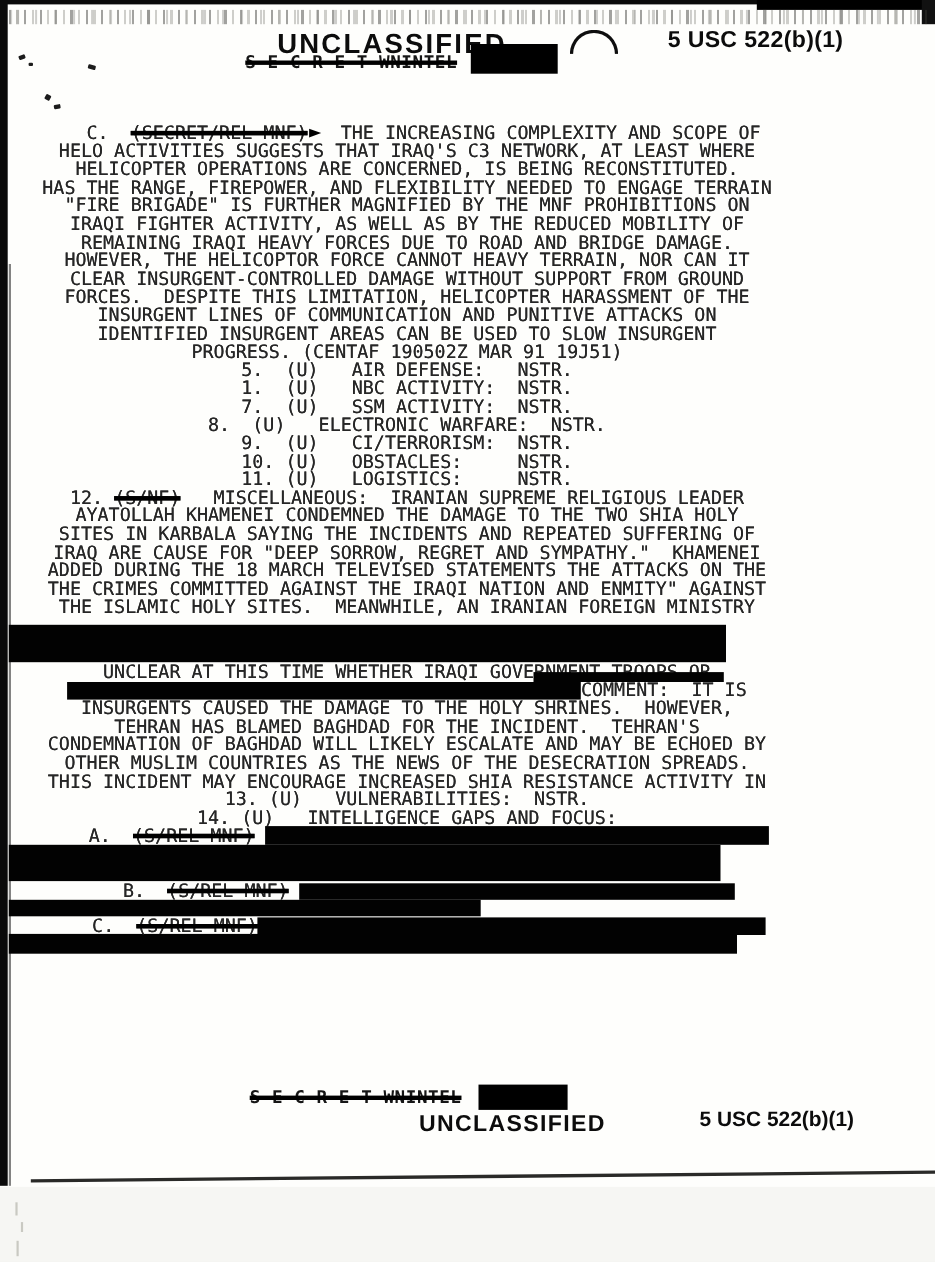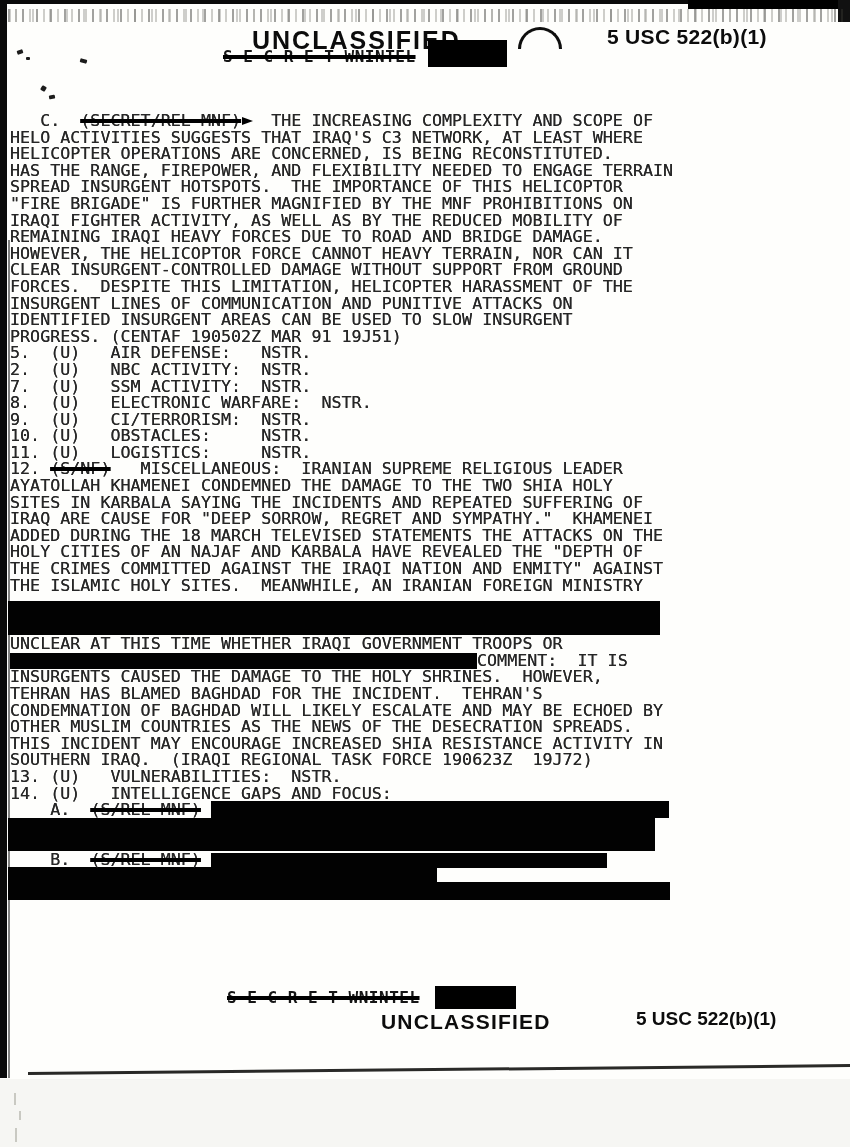--- a/index.html
+++ b/index.html
@@ -23,21 +23,21 @@
   .hdr-unclass{position:absolute;left:252px;top:28px;font-family:"Liberation Sans",sans-serif;
                font-weight:bold;font-size:25px;line-height:1;letter-spacing:2px;color:#0c0c0c;}
   .hdr-secret{position:absolute;left:223px;top:47px;}
   .struckline{font-family:"DejaVu Sans Mono",monospace;font-weight:bold;font-size:16px;line-height:1.2;
               color:#161616;text-decoration:line-through;text-decoration-thickness:3.5px;
               text-decoration-color:#000;letter-spacing:.5px;}
   .hdr-box{position:absolute;left:428px;top:40px;width:79px;height:27px;background:#000;}
   .hdr-foia{position:absolute;left:607px;top:26px;font-family:"Liberation Sans",sans-serif;
             font-weight:bold;font-size:21px;line-height:1;color:#0c0c0c;letter-spacing:.3px;}
   
-  .docbody{position:absolute;left:10px;top:112px;width:720px;}
+  .docbody{position:absolute;left:10px;top:112px;width:720px;text-align:center;}
   .tline{height:16.6px;font-size:16.7px;line-height:16.6px;color:#262626;white-space:pre;
          text-shadow:0 0 .5px rgba(25,25,25,.85);}
   .struck{text-decoration:line-through;text-decoration-thickness:3.5px;text-decoration-color:#000;
           position:relative;}
   .struck.arrow::after{content:"";position:absolute;right:-12px;top:7px;width:0;height:0;
           border-left:11px solid #000;border-top:4px solid transparent;border-bottom:4px solid transparent;}
   .redact-inline{display:inline-block;background:#020202;vertical-align:-3px;}
   .redact-block{background:#020202;}
   .mid-notch{position:absolute;left:485px;top:611px;width:173px;height:9px;background:#020202;}
   
@@ -77,60 +77,58 @@
   </div>
   <div class="hdr-box"></div>
   <div class="pen-arc"></div>
   <div class="hdr-foia">5 USC 522(b)(1)</div>
 
   <div class="docbody" id="docBody">
       <div class="tline"><span>   C.  </span><span class="struck arrow">(SECRET/REL MNF)</span><span>   THE INCREASING COMPLEXITY AND SCOPE OF</span></div>
       <div class="tline"><span>HELO ACTIVITIES SUGGESTS THAT IRAQ'S C3 NETWORK, AT LEAST WHERE</span></div>
       <div class="tline"><span>HELICOPTER OPERATIONS ARE CONCERNED, IS BEING RECONSTITUTED.</span></div>
       <div class="tline"><span>HAS THE RANGE, FIREPOWER, AND FLEXIBILITY NEEDED TO ENGAGE TERRAIN</span></div>
-      <div class="tline"><span>SPREAD INSURGENT HOTSPOTS.  THE IMPORTANCE OF THIS HELICOPTOR</span></div>
       <div class="tline"><span>"FIRE BRIGADE" IS FURTHER MAGNIFIED BY THE MNF PROHIBITIONS ON</span></div>
       <div class="tline"><span>IRAQI FIGHTER ACTIVITY, AS WELL AS BY THE REDUCED MOBILITY OF</span></div>
       <div class="tline"><span>REMAINING IRAQI HEAVY FORCES DUE TO ROAD AND BRIDGE DAMAGE.</span></div>
       <div class="tline"><span>HOWEVER, THE HELICOPTOR FORCE CANNOT HEAVY TERRAIN, NOR CAN IT</span></div>
       <div class="tline"><span>CLEAR INSURGENT-CONTROLLED DAMAGE WITHOUT SUPPORT FROM GROUND</span></div>
       <div class="tline"><span>FORCES.  DESPITE THIS LIMITATION, HELICOPTER HARASSMENT OF THE</span></div>
       <div class="tline"><span>INSURGENT LINES OF COMMUNICATION AND PUNITIVE ATTACKS ON</span></div>
       <div class="tline"><span>IDENTIFIED INSURGENT AREAS CAN BE USED TO SLOW INSURGENT</span></div>
       <div class="tline"><span>PROGRESS. (CENTAF 190502Z MAR 91 19J51)</span></div>
       <div class="tline"><span>5.  (U)   AIR DEFENSE:   NSTR.</span></div>
-      <div class="tline"><span>2.  (U)   NBC ACTIVITY:  NSTR.</span></div>
+      <div class="tline"><span>1.  (U)   NBC ACTIVITY:  NSTR.</span></div>
       <div class="tline"><span>7.  (U)   SSM ACTIVITY:  NSTR.</span></div>
       <div class="tline"><span>8.  (U)   ELECTRONIC WARFARE:  NSTR.</span></div>
       <div class="tline"><span>9.  (U)   CI/TERRORISM:  NSTR.</span></div>
       <div class="tline"><span>10. (U)   OBSTACLES:     NSTR.</span></div>
       <div class="tline"><span>11. (U)   LOGISTICS:     NSTR.</span></div>
       <div class="tline"><span>12. </span><span class="struck">(S/NF)</span><span>   MISCELLANEOUS:  IRANIAN SUPREME RELIGIOUS LEADER</span></div>
       <div class="tline"><span>AYATOLLAH KHAMENEI CONDEMNED THE DAMAGE TO THE TWO SHIA HOLY</span></div>
       <div class="tline"><span>SITES IN KARBALA SAYING THE INCIDENTS AND REPEATED SUFFERING OF</span></div>
       <div class="tline"><span>IRAQ ARE CAUSE FOR "DEEP SORROW, REGRET AND SYMPATHY."  KHAMENEI</span></div>
       <div class="tline"><span>ADDED DURING THE 18 MARCH TELEVISED STATEMENTS THE ATTACKS ON THE</span></div>
-      <div class="tline"><span>HOLY CITIES OF AN NAJAF AND KARBALA HAVE REVEALED THE "DEPTH OF</span></div>
       <div class="tline"><span>THE CRIMES COMMITTED AGAINST THE IRAQI NATION AND ENMITY" AGAINST</span></div>
       <div class="tline"><span>THE ISLAMIC HOLY SITES.  MEANWHILE, AN IRANIAN FOREIGN MINISTRY</span></div>
       <div class="redact-block" style="width: 652px; height: 34px; margin-left: -2px; margin-top: 8px;"></div>
       <div class="tline"><span>UNCLEAR AT THIS TIME WHETHER IRAQI GOVERNMENT TROOPS OR</span></div>
       <div class="tline"><span class="redact-inline" style="width: 467px; height: 16px;"></span><span>COMMENT:  IT IS</span></div>
       <div class="tline"><span>INSURGENTS CAUSED THE DAMAGE TO THE HOLY SHRINES.  HOWEVER,</span></div>
       <div class="tline"><span>TEHRAN HAS BLAMED BAGHDAD FOR THE INCIDENT.  TEHRAN'S</span></div>
       <div class="tline"><span>CONDEMNATION OF BAGHDAD WILL LIKELY ESCALATE AND MAY BE ECHOED BY</span></div>
       <div class="tline"><span>OTHER MUSLIM COUNTRIES AS THE NEWS OF THE DESECRATION SPREADS.</span></div>
       <div class="tline"><span>THIS INCIDENT MAY ENCOURAGE INCREASED SHIA RESISTANCE ACTIVITY IN</span></div>
-      <div class="tline"><span>SOUTHERN IRAQ.  (IRAQI REGIONAL TASK FORCE 190623Z  19J72)</span></div>
       <div class="tline"><span>13. (U)   VULNERABILITIES:  NSTR.</span></div>
       <div class="tline"><span>14. (U)   INTELLIGENCE GAPS AND FOCUS:</span></div>
       <div class="tline"><span>    A.  </span><span class="struck">(S/REL MNF)</span><span> </span><span class="redact-inline" style="width: 458px; height: 17px;"></span></div>
       <div class="redact-block" style="width: 647px; height: 33px; margin-left: -2px;"></div>
       <div class="tline"><span>    B.  </span><span class="struck">(S/REL MNF)</span><span> </span><span class="redact-inline" style="width: 396px; height: 15px;"></span></div>
       <div class="redact-block" style="width: 429px; height: 15px; margin-left: -2px;"></div>
+      <div class="tline"><span>    C.  </span><span class="struck">(S/REL MNF)</span><span class="redact-inline" style="width: 462px; height: 16px;"></span></div>
       <div class="redact-block" style="width: 662px; height: 18px; margin-left: -2px;"></div>
     </div>
   <div class="mid-notch"></div>
 
   <div class="ftr-secret">
     <span class="struckline">S E C R E T   WNINTEL</span>
   </div>
   <div class="ftr-box"></div>
   <div class="ftr-unclass">UNCLASSIFIED</div>
   <div class="ftr-foia">5 USC 522(b)(1)</div>

